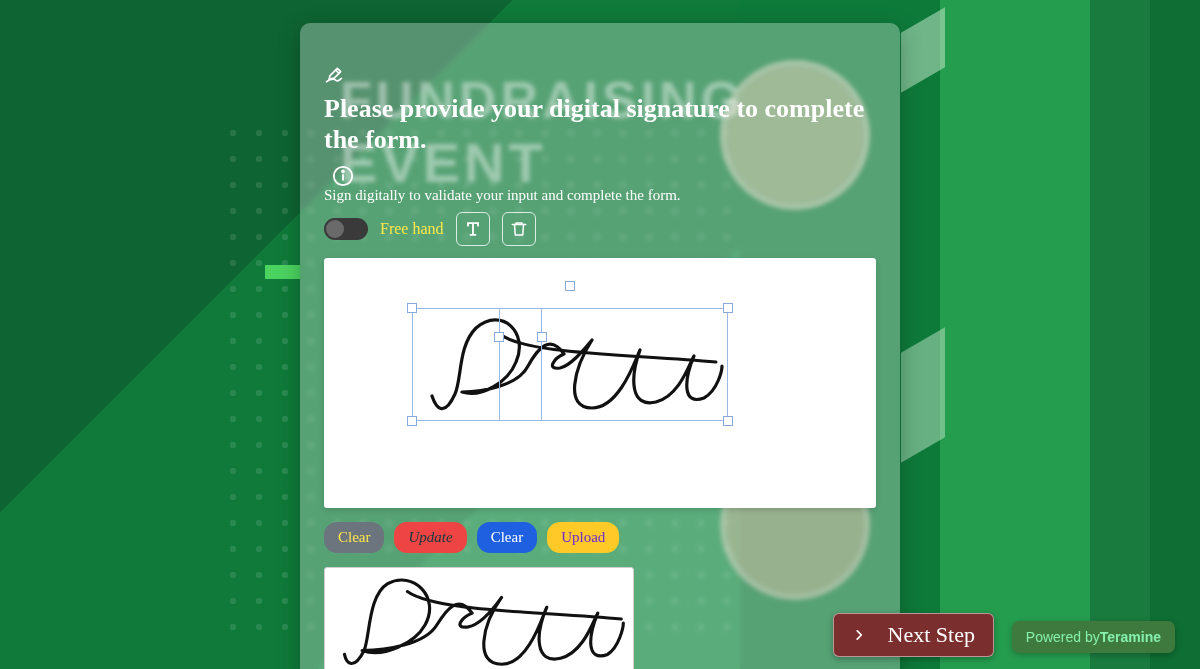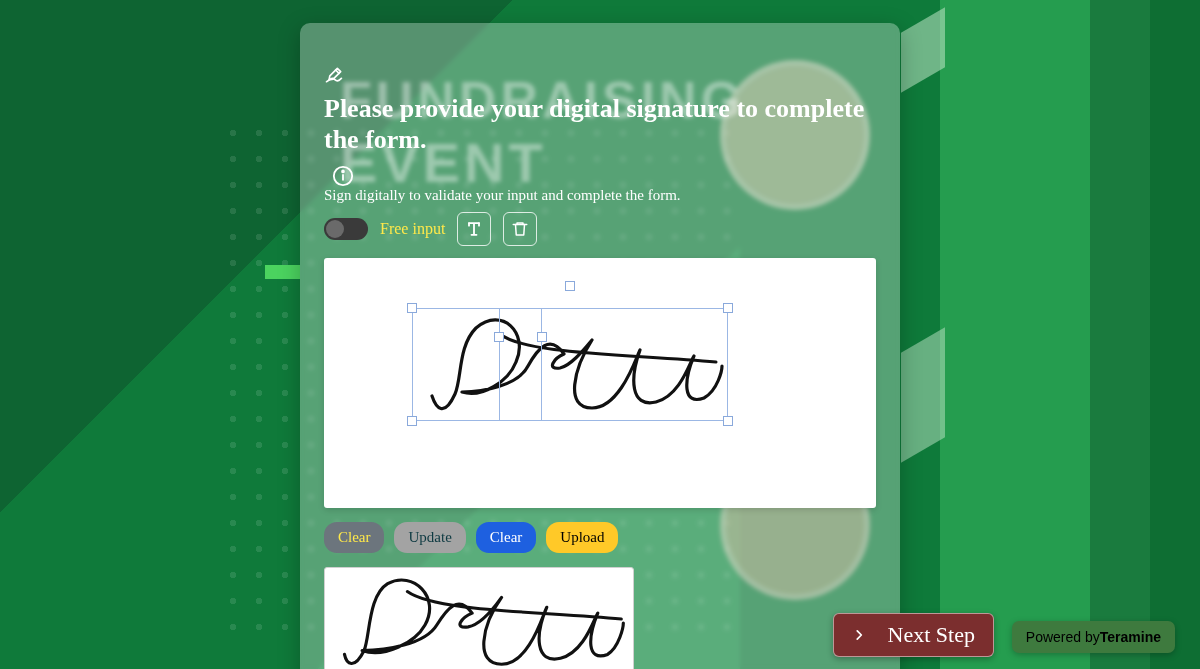--- a/index.html
+++ b/index.html
@@ -52,35 +52,35 @@
   .toggle .knob { position:absolute; width:18px; height:18px; border-radius:50%; background:#6a6a6a; top:2px; left:2px; }
   .freehand-label { color:#ffe94a; font-size:16px; font-family: Georgia, serif; }
   .icon-btn { width:34px; height:34px; border:1px solid rgba(255,255,255,.8); border-radius:6px;
     display:flex; align-items:center; justify-content:center; cursor:pointer; background:transparent; }
   .canvas-area { margin-top:12px; background:#fff; width:100%; height:250px; border-radius:3px; position:relative; box-shadow:0 2px 6px rgba(0,0,0,.15); }
   .sel-box { position:absolute; border:1px solid #9bb7e4; }
   .sel-handle { position:absolute; width:10px; height:10px; background:#fff; border:1px solid #8aa9db; }
   .buttons { display:flex; gap:10px; margin-top:14px; }
   .buttons button { border:none; border-radius:13px; padding:7px 14px; font-size:15px; font-family: Georgia, serif; cursor:pointer; }
   .btn-clear { background:#6c757d; color:#ffe94a; }
-  .btn-update { background:#a3a3a3; color:#0e3a42; }
+  .btn-update { background:#ef4444; color:#0e3a42;font-style:italic; }
   .btn-save { background:#1e60e0; color:#fff; }
-  .btn-upload { background:#ffc928; color:#000000; }
+  .btn-upload { background:#ffc928; color:#6d28d9; }
   .preview { margin-top:14px; width:310px; height:110px; background:#fff; border:1px solid #d0d0d0; border-radius:3px; position:relative; }
 
   .next-btn {
     position:absolute; right:206px; bottom:12px;
     background:#7b2e2e; color:#fff; border:1.5px solid rgba(255,255,255,.5);
     border-radius:6px; padding:8px 18px; font-size:22px; font-family: Georgia, serif;
     display:flex; align-items:center; gap:22px; cursor:pointer; box-shadow:0 2px 6px rgba(0,0,0,.3);
   }
   .next-btn .chev { font-size:18px; }
   .powered {
     position:absolute; right:25px; bottom:16px;
-    background:#3e7a3e; color:#000000; border-radius:7px;
+    background:#3e7a3e; color:#86efac; border-radius:7px;
     padding:8px 14px; font-family: Arial, sans-serif; font-size:14px;
     box-shadow:0 2px 6px rgba(0,0,0,.25);
   }
   .powered b { font-weight:700; }
 
   svg { display:block; }
 </style>
 </head>
 <body>
 
@@ -119,21 +119,21 @@
           <circle cx="12" cy="7" r="1" fill="#fff"></circle>
       </svg>
     </span>
   </div>
   <div class="subtitle">Sign digitally to validate your input and complete the form.</div>
 
   <div class="toolbar">
     <div class="toggle">
         <div class="knob"></div>
       </div>
-    <span class="freehand-label">Free input</span>
+    <span class="freehand-label">Free hand</span>
     <div class="icon-btn">
       <svg width="20" height="20" viewBox="0 0 24 24" fill="none" stroke="#fff" stroke-width="2.2" stroke-linecap="round">
         <path d="M6 5h12M12 5v14M9 19h6" stroke-linejoin="round"></path>
         <path d="M6 5v3M18 5v3"></path>
       </svg>
     </div>
     <div class="icon-btn">
       <svg width="18" height="18" viewBox="0 0 24 24" fill="none" stroke="#fff" stroke-width="2" stroke-linecap="round" stroke-linejoin="round">
         <polyline points="3 6 5 6 21 6"></polyline>
           <path d="M8 6V4h8v2"></path>

